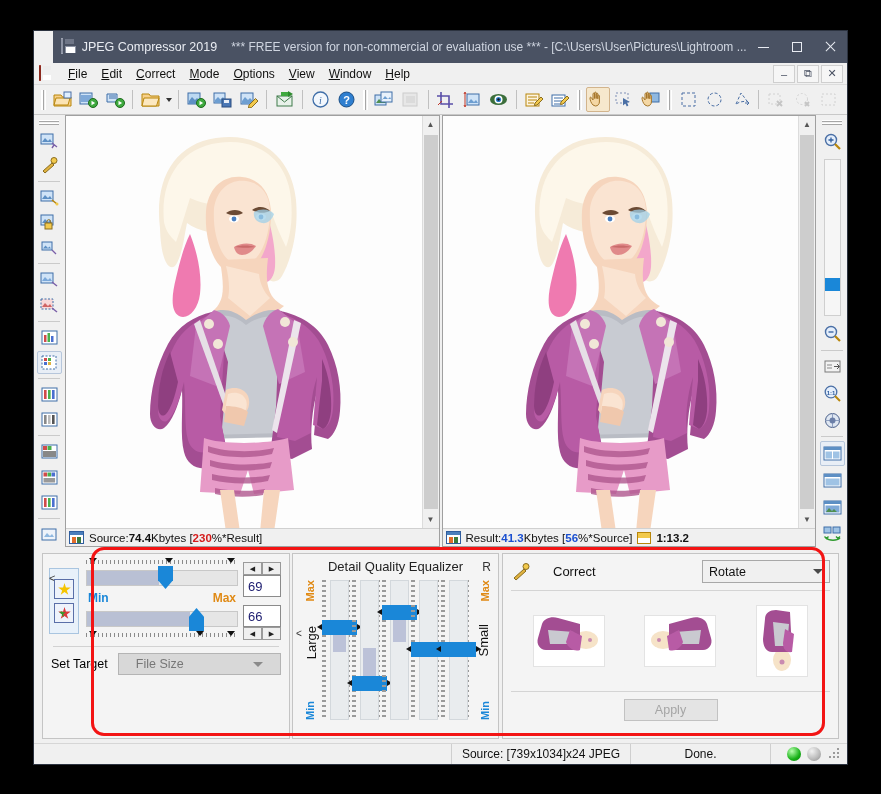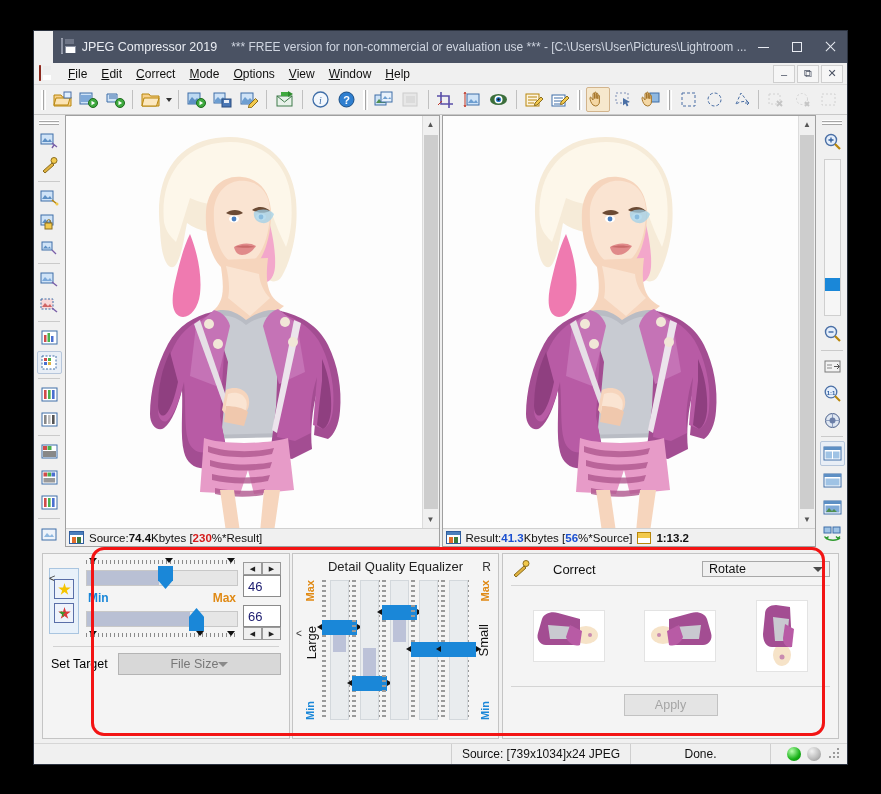--- a/index.html
+++ b/index.html
@@ -214,21 +214,21 @@
   .numbox {
     height: 22px; border: 1px solid #8b8b8b; background: #fff; font-size: 13px;
     color: #1a1a6e; display:flex;align-items:center; padding-left: 4px;
   }
   .divider { height:1px; background:#d2d2d2; margin: 6px 10px; }
 
   .target-row { display:flex; align-items:center; padding: 0 8px; font-size: 12.5px;}
   .combo {
     flex: 1; height: 22px; background: #d8d8d8; border: 1px solid #b4b4b4;
     display:flex; align-items:center; padding: 0 17px; color: #777; font-size: 12.5px; margin-left: 10px;
-    justify-content: center;
+    justify-content: space-between;
   }
   .combo-caret { width:0;height:0;border-left:5px solid transparent;border-right:5px solid transparent;border-top:5px solid #8a8a8a;}
   .target-row2 { display:flex; align-items:center; padding: 6px 8px 0 6px; font-size: 12.5px; }
   .sqbtn {
     width: 30px; height: 30px; border: 1px solid #9a9a9a; background: #f2f2f2;
     display:flex;align-items:center;justify-content:center;
   }
   .smallbox {
     width: 62px; height: 22px; border: 1px solid #b0b0b0; background: #f3f3f3; color: #666;
     display:flex;align-items:center;padding-left:6px; font-size: 12.5px; margin-left: 8px;
@@ -259,21 +259,21 @@
     border-top:3.5px solid transparent; border-bottom:3.5px solid transparent;
   }
   .eq-thumb:before { left:-5px; border-right:5px solid #111; }
   .eq-thumb:after  { right:-5px; border-left:5px solid #111; }
 
   
   .corr-head { display:flex; align-items:center; padding: 6px 8px 0 8px; }
   .wand { width: 20px; height: 18px; position: relative; }
   .corr-label { flex: 0 0 auto; margin-left: 22px; font-size: 13px; color: #111; }
   .corr-combo {
-    margin-left: auto; width: 128px; height: 16px; background: #f0f0f0; border: 1px solid #a8a8a8;
+    margin-left: auto; width: 128px; height: 23px; background: #f0f0f0; border: 1px solid #a8a8a8;
     display:flex; align-items:center; justify-content: space-between; padding: 0 6px; font-size: 12.5px; color:#111;
   }
   .corr-caret { width:0;height:0;border-left:5px solid transparent;border-right:5px solid transparent;border-top:5px solid #4a4a4a;}
   .corr-div { height:1px; background:#d4d4d4; margin: 7px 8px; }
   .thumbs { display:flex; align-items:center; justify-content: space-around; height: 86px; padding: 0 10px; }
   .thumb { background:#fff; border:1px solid #e3e3e3; position:relative; overflow:hidden;}
   .apply-btn {
     width: 94px; height: 22px; margin: 0 auto; background: #e4e4e4; border: 1px solid #c2c2c2;
     display:flex; align-items:center; justify-content:center; font-size: 12.5px; color: #a5a5a5;
   }
@@ -928,21 +928,21 @@
                 <span class="tmark" style="left:3px"></span>
                 <span class="tmark" style="left:110px"></span>
                 <span class="tmark" style="right:3px"></span>
               </div>
           </div>
           <div class="spinners">
             <div class="spin-pair">
               <span class="spin-btn">◀</span>
               <span class="spin-btn">▶</span>
             </div>
-            <div class="numbox">46</div>
+            <div class="numbox">69</div>
             <div style="height:8px"></div>
             <div class="numbox">66</div>
             <div class="spin-pair">
               <span class="spin-btn">◀</span>
               <span class="spin-btn">▶</span>
             </div>
           </div>
         </div>
         <div class="divider"></div>
         <div class="target-row">

